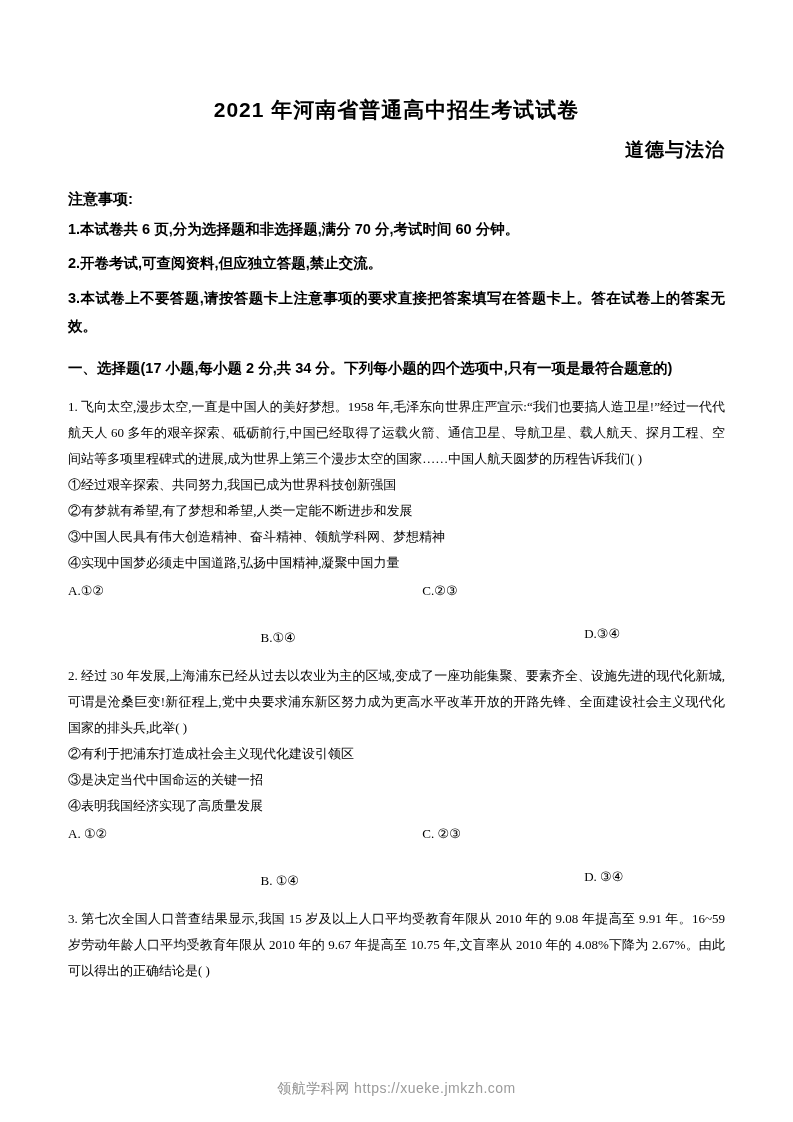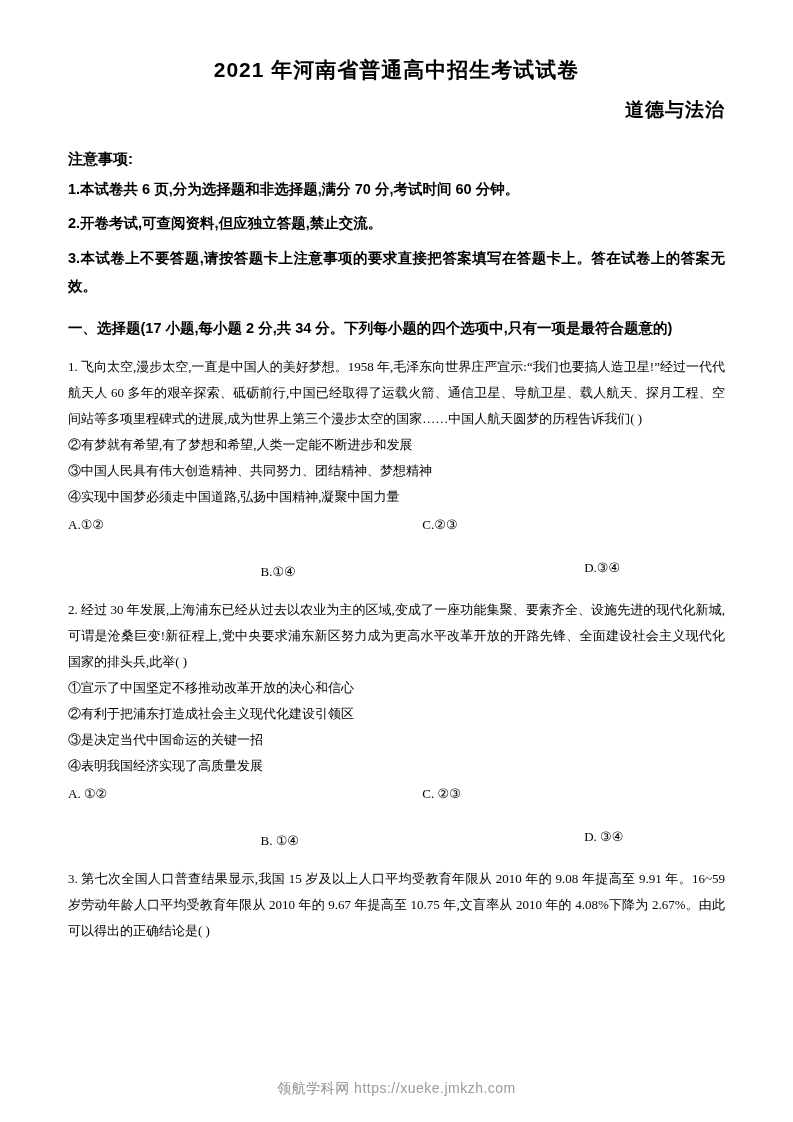--- a/index.html
+++ b/index.html
@@ -14,21 +14,21 @@
     font-family: "Liberation Serif", "DejaVu Serif", serif;
     color: #000000;
     overflow: hidden;
   }
   .page {
     position: absolute;
     left: 0; top: 0;
     width: 793px;
     height: 1122px;
     box-sizing: border-box;
-    padding: 32px 68px 0 68px;
+    padding: 72px 68px 0 68px;
   }
   .doc-title {
     text-align: center;
     font-family: "Liberation Sans", "DejaVu Sans", sans-serif;
     font-weight: bold;
     font-size: 21px;
     letter-spacing: 1px;
     margin: 22px 0 0 0;
     line-height: 1.5;
   }
@@ -116,34 +116,34 @@
 
   <p class="notice-heading">注意事项:</p>
   <p class="notice-item">1.本试卷共 6 页,分为选择题和非选择题,满分 70 分,考试时间 60 分钟。</p>
   <p class="notice-item">2.开卷考试,可查阅资料,但应独立答题,禁止交流。</p>
   <p class="notice-item">3.本试卷上不要答题,请按答题卡上注意事项的要求直接把答案填写在答题卡上。答在试卷上的答案无效。</p>
 
   <p class="section-heading">一、选择题(17 小题,每小题 2 分,共 34 分。下列每小题的四个选项中,只有一项是最符合题意的)</p>
 
   <div class="question">
     <p class="q-stem">1. 飞向太空,漫步太空,一直是中国人的美好梦想。1958 年,毛泽东向世界庄严宣示:“我们也要搞人造卫星!”经过一代代航天人 60 多年的艰辛探索、砥砺前行,中国已经取得了运载火箭、通信卫星、导航卫星、载人航天、探月工程、空间站等多项里程碑式的进展,成为世界上第三个漫步太空的国家……中国人航天圆梦的历程告诉我们(    )</p>
+    <p class="q-option-line">①经过艰辛探索、共同努力,我国已成为世界科技创新强国</p>
     <p class="q-option-line">②有梦就有希望,有了梦想和希望,人类一定能不断进步和发展</p>
-    <p class="q-option-line">③中国人民具有伟大创造精神、共同努力、团结精神、梦想精神</p>
+    <p class="q-option-line">③中国人民具有伟大创造精神、奋斗精神、领航学科网、梦想精神</p>
     <p class="q-option-line">④实现中国梦必须走中国道路,弘扬中国精神,凝聚中国力量</p>
     <div class="q-choices">
       <span class="choice-a">A.①②</span>
       <span class="choice-b">B.①④</span>
       <span class="choice-c">C.②③</span>
       <span class="choice-d">D.③④</span>
     </div>
   </div>
 
   <div class="question">
     <p class="q-stem">2. 经过 30 年发展,上海浦东已经从过去以农业为主的区域,变成了一座功能集聚、要素齐全、设施先进的现代化新城,可谓是沧桑巨变!新征程上,党中央要求浦东新区努力成为更高水平改革开放的开路先锋、全面建设社会主义现代化国家的排头兵,此举(    )</p>
-    <p class="q-option-line">①宣示了中国坚定不移推动改革开放的决心和信心</p>
     <p class="q-option-line">②有利于把浦东打造成社会主义现代化建设引领区</p>
     <p class="q-option-line">③是决定当代中国命运的关键一招</p>
     <p class="q-option-line">④表明我国经济实现了高质量发展</p>
     <div class="q-choices">
       <span class="choice-a">A. ①②</span>
       <span class="choice-b">B. ①④</span>
       <span class="choice-c">C. ②③</span>
       <span class="choice-d">D. ③④</span>
     </div>
   </div>

